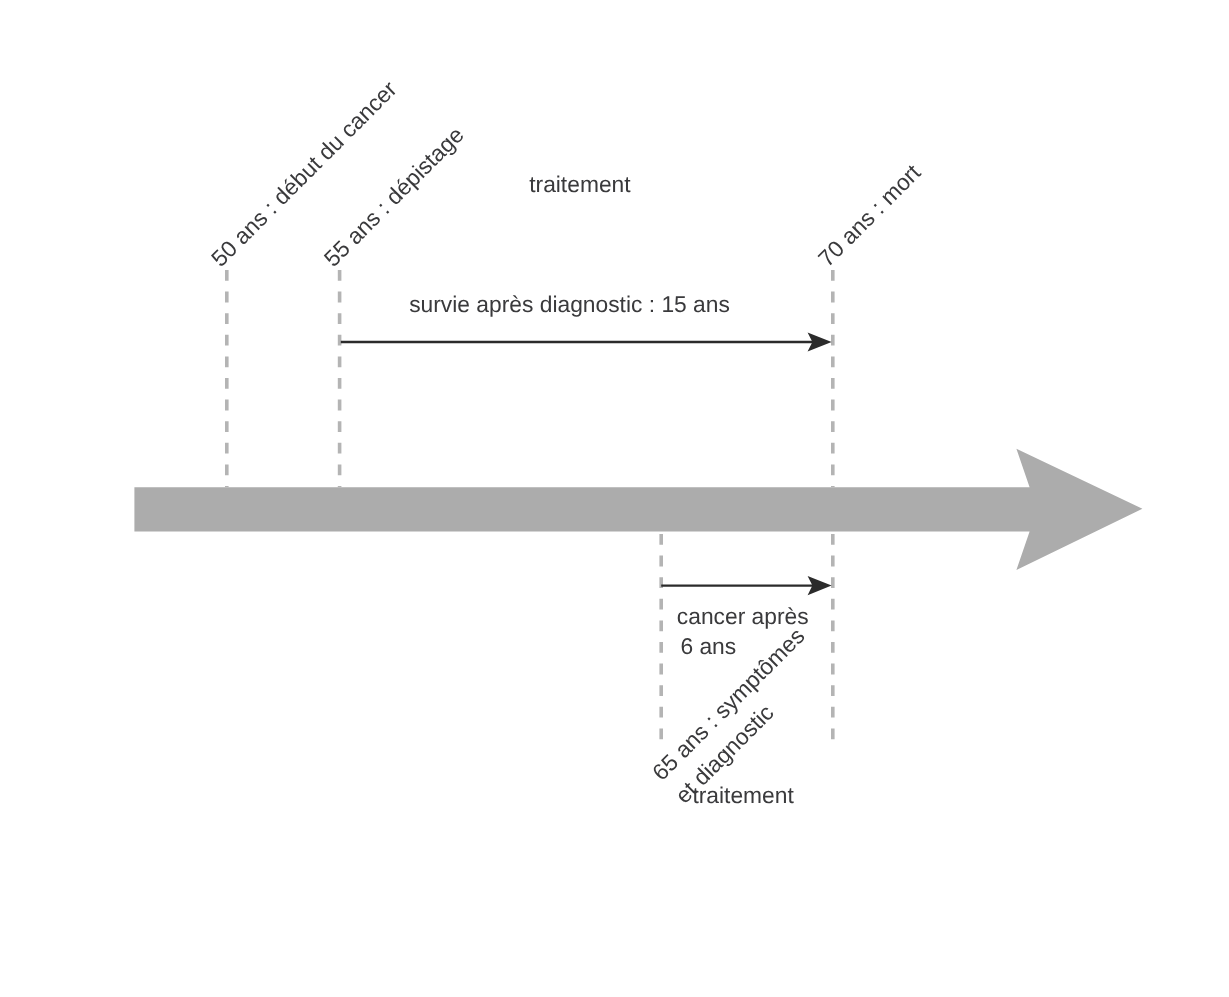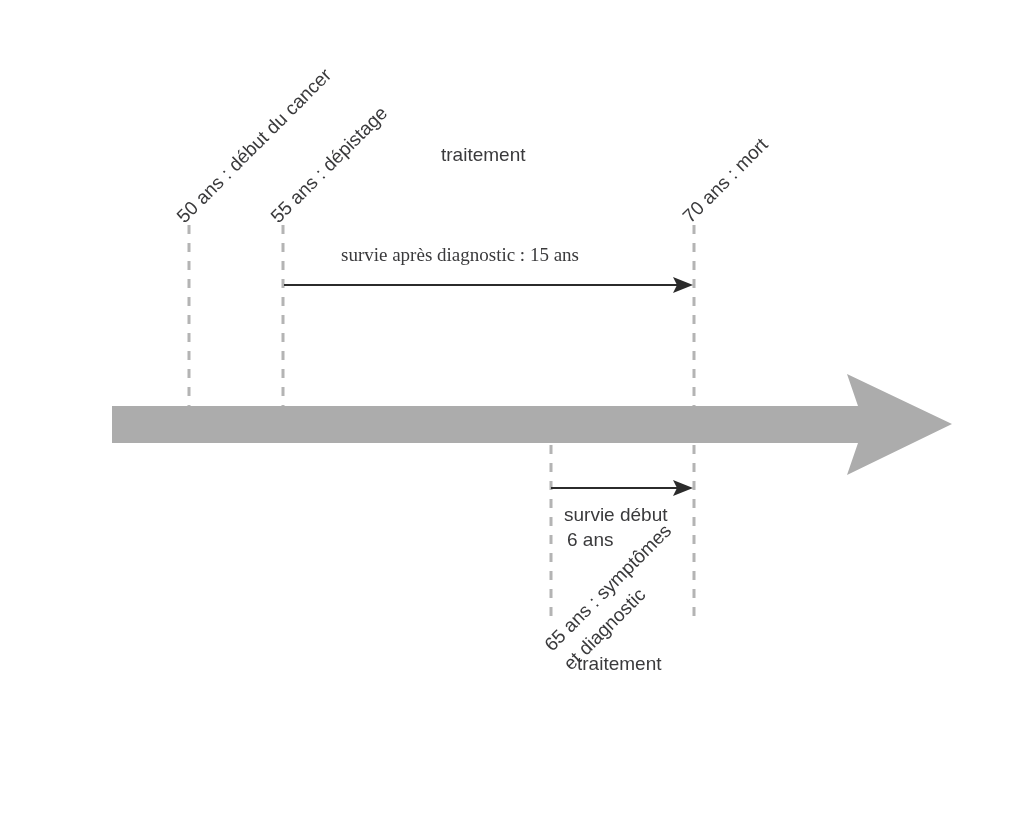--- a/index.html
+++ b/index.html
@@ -83,20 +83,20 @@
 
   <div class="rot2" style="position:absolute; left:538px; top:638px; color:#3a3a3c; font-size:19px;">
     <div>65 ans : symptômes</div>
     <div>et diagnostic</div>
   </div>
 
   <div class="lbl" style="left:441px; top:142px;">traitement</div>
 
   <div class="lbl" style="left:577px; top:651px;">traitement</div>
 
-  <div class="lbl" style="left:341px; top:242px;font-family:Liberation Serif, serif;">survie après diagnostic : 15 ans</div>
+  <div class="lbl" style="left:341px; top:242px;">survie après diagnostic : 15 ans</div>
 
   <div class="lbl stack" style="left:564px; top:502px;">
-    <div>survie début</div>
+    <div>cancer après</div>
     <div style="padding-left:3px;">6 ans</div>
   </div>
 
 </div>
 
 </body></html>

